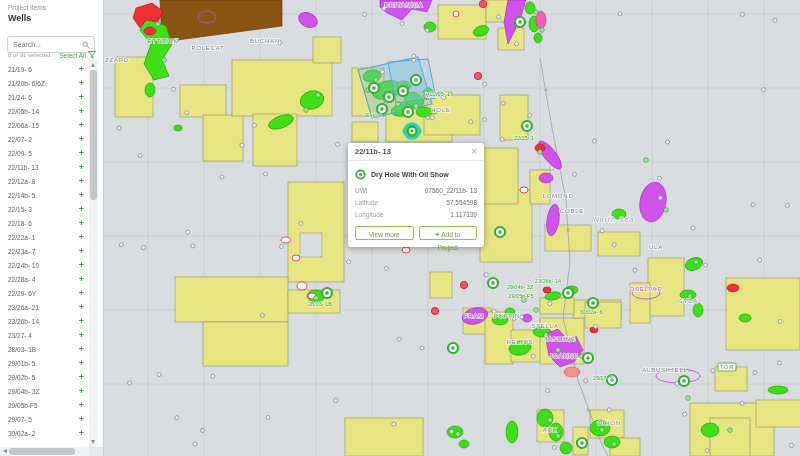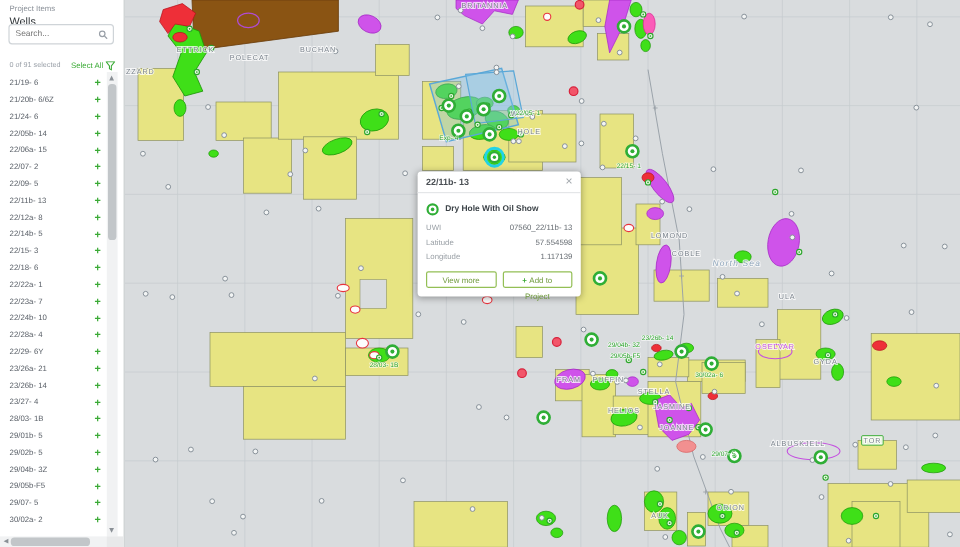--- a/index.html
+++ b/index.html
@@ -2,22 +2,22 @@
 <html><head>
 <meta charset="utf-8">
 <style>
   html,body{margin:0;padding:0;background:#fff;}
   #app{position:relative;width:800px;height:456px;overflow:hidden;
        font-family:"Liberation Sans",sans-serif;background:#d9dcde;}
   
   .sidebar{position:absolute;left:0;top:0;width:103px;height:456px;background:#fff;
            border-right:1px solid #c8ccce;z-index:5;}
   .sb-sub{position:absolute;left:8px;top:4px;font-size:6.5px;color:#8a9098;}
-  .sb-title{position:absolute;left:8px;top:13px;font-size:9px;font-weight:normal;color:#2f3438;}
-  .search-box{position:absolute;left:7px;top:20px;width:88px;height:17px;border:1px solid #cfd4d8;
+  .sb-title{position:absolute;left:8px;top:13px;font-size:9px;font-weight:bold;color:#2f3438;}
+  .search-box{position:absolute;left:7px;top:36px;width:88px;height:17px;border:1px solid #cfd4d8;
               border-radius:3px;display:flex;align-items:center;background:#fff;box-sizing:border-box;}
   .search-box input{border:none;outline:none;flex:1;font-size:7px;color:#555;width:60px;
               font-family:"Liberation Sans",sans-serif;padding:0 0 0 5px;background:transparent;}
   .mag{flex:0 0 auto;margin-right:4px;}
   .sel-row{position:absolute;left:8px;top:51px;width:88px;display:flex;justify-content:space-between;
            align-items:center;}
   .sel-status{font-size:6px;color:#9aa0a8;}
   .select-all{font-size:6.5px;color:#3aaa35;display:flex;align-items:center;gap:2px;cursor:pointer;}
   .wells-list{position:absolute;left:0;top:62px;width:88px;height:380px;overflow:hidden;}
   .well-row{height:14px;display:flex;justify-content:space-between;align-items:center;

